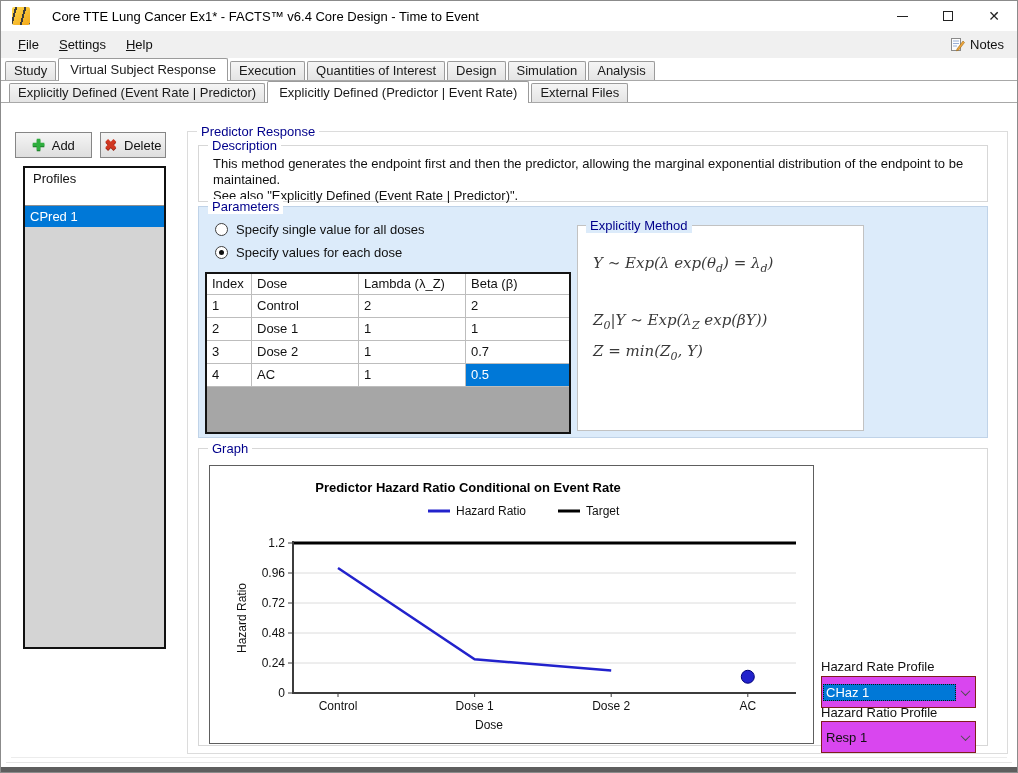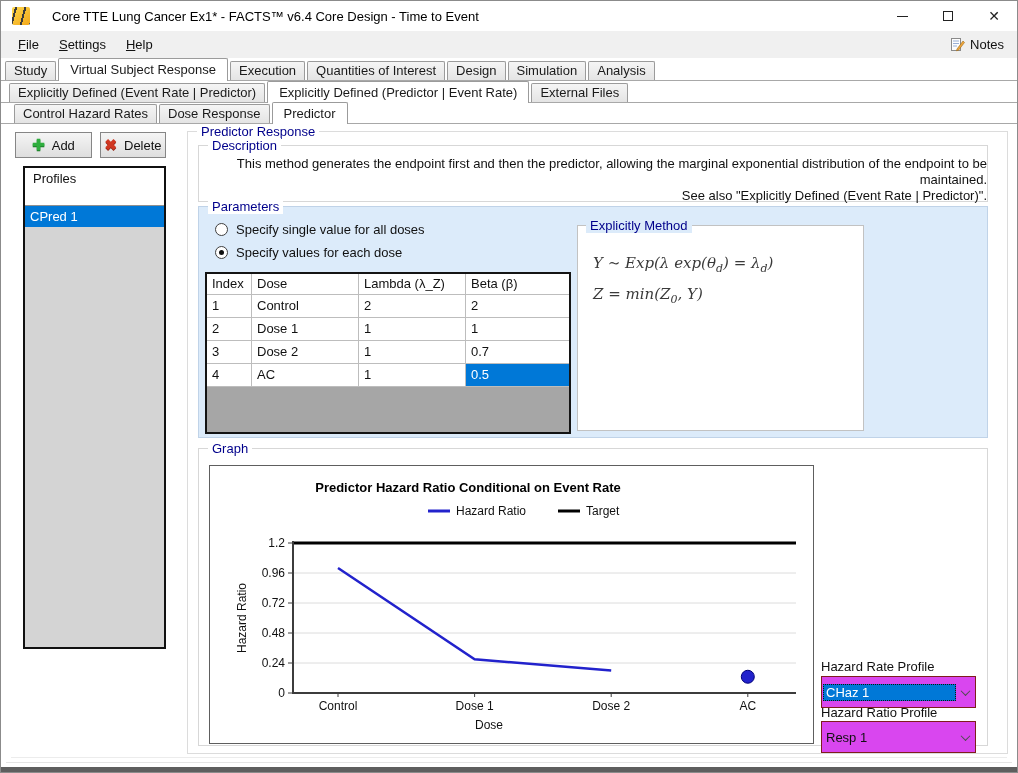--- a/index.html
+++ b/index.html
@@ -60,21 +60,21 @@
                      border-bottom:1px solid #8f8f8f; }
   .profile-item { height:21px; line-height:21px; padding-left:5px; }
   .profile-item.selected { background:#0078d7; color:#fff; }
 
   
   .group { position:absolute; border:1px solid #d7d7d7; background:#fff; }
   .group-label { position:absolute; top:-8px; left:9px; background:#fff; padding:0 4px;
                  color:#00008b; line-height:15px; white-space:nowrap; }
 
   .grp-pr    { left:186px; top:7px;   width:821px; height:623px; border-color:#dcdcdc; }
-  .grp-desc  { left:197px; top:21px;  width:790px; height:57px;text-align:right;  }
+  .grp-desc  { left:197px; top:21px;  width:790px; height:57px;  }
   .grp-param { left:197px; top:82px;  width:790px; height:232px; background:#dcebfa; border-color:#c0d3e8; }
   .grp-graph { left:197px; top:324px; width:790px; height:298px; }
 
   .desc-text { padding:10px 0 0 14px; line-height:16px; }
 
   .radio-row { position:absolute; left:16px; display:flex; align-items:center; gap:8px; }
   .radio-row.r1 { top:15px; }
   .radio-row.r2 { top:38px; }
   .radio { width:13px; height:13px; border:1px solid #3f3f3f; border-radius:50%; background:#fff; position:relative; }
   .radio.checked::after { content:""; position:absolute; inset:3px; background:#101010; border-radius:50%; }
@@ -167,25 +167,20 @@
       <div class="tab">Quantities of Interest</div>
       <div class="tab">Design</div>
       <div class="tab">Simulation</div>
       <div class="tab">Analysis</div>
     </div>
   <div class="tabstrip ts2" id="ts2">
       <div class="tab">Explicitly Defined (Event Rate | Predictor)</div>
       <div class="tab selected">Explicitly Defined (Predictor | Event Rate)</div>
       <div class="tab">External Files</div>
     </div>
-  <div class="tabstrip ts3" id="ts3">
-      <div class="tab">Control Hazard Rates</div>
-      <div class="tab">Dose Response</div>
-      <div class="tab selected">Predictor</div>
-    </div>
 
   <div class="content">
 
     <div class="btn btn-add">
       <span class="plus-icon">✚</span>
       <span>Add</span>
     </div>
     <div class="btn btn-delete">
       <span class="x-icon">✖</span>
       <span>Delete</span>
@@ -252,20 +247,21 @@
             <div class="tcell">1</div>
             <div class="tcell selected">0.5</div>
           </div>
           <div class="tfiller"></div>
         </div>
 
       <div class="sim-box">
         <span class="sim-label">Explicitly Method</span>
         <div class="formulas" id="formulas">
             <div class="formula f1"><span>Y ∼ Exp(λ exp(θ</span><sub>d</sub><span>) = λ</span><sub>d</sub><span>)</span></div>
+            <div class="formula f2"><span>Z</span><sub>0</sub><span>|Y ∼ Exp(λ</span><sub>Z</sub><span> exp(βY))</span></div>
             <div class="formula f3"><span>Z = min(Z</span><sub>0</sub><span>, Y)</span></div>
           </div>
       </div>
     </div>
 
     <div class="group grp-graph">
       <span class="group-label">Graph</span>
       <div class="chart-box" id="chart-box"><svg width="603" height="277">
             <line x1="83" y1="197" x2="586" y2="197" stroke="#dcdcdc" stroke-width="1"></line>
             <line x1="83" y1="167" x2="586" y2="167" stroke="#dcdcdc" stroke-width="1"></line>

